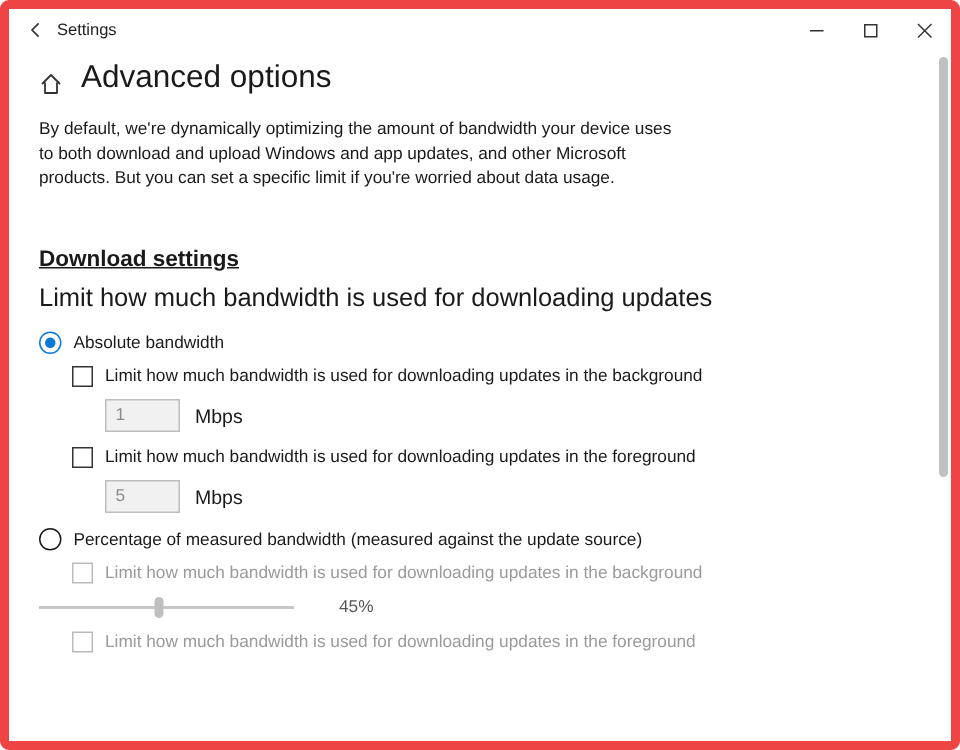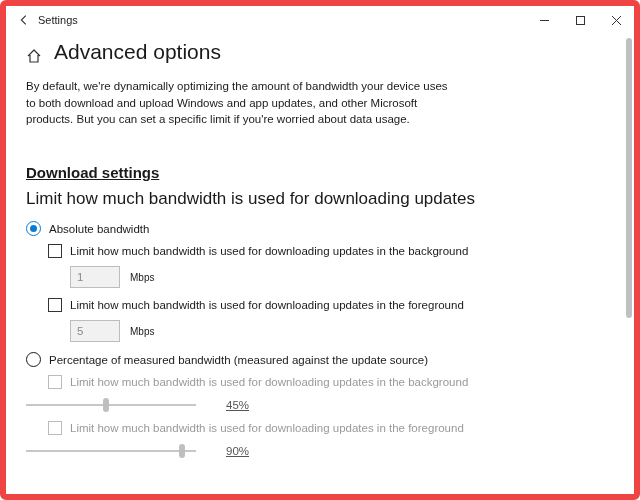--- a/index.html
+++ b/index.html
@@ -186,21 +186,21 @@
     height: 22px;
     border: 1px solid #bdbdbd;
     background: #f1f1f1;
     color: #8a8a8a;
     font-size: 11.5px;
     padding: 0 6px;
     box-sizing: border-box;
     margin-right: 10px;
     pointer-events: none;
   }
-  .unit { font-size: 10px; }
+  .unit { font-size: 13px; }
 
   
   .slider-row {
     display: flex;
     align-items: center;
     margin: 4px 0 8px 0;
   }
   .slider {
     position: relative;
     width: 170px;
@@ -216,21 +216,21 @@
     background: #c7c7c7;
   }
   .slider .thumb {
     position: absolute;
     top: 1px;
     width: 6px;
     height: 14px;
     background: #bfbfbf;
     border-radius: 3px;
   }
-  .pct-label { font-size: 11.5px; color: #555; width: 40px; text-decoration: underline; }
+  .pct-label { font-size: 11.5px; color: #555; width: 40px; }
 </style>
 </head>
 <body>
 
 <div class="window">
 
   <div class="titlebar">
     <div class="back">
       <svg viewBox="0 0 16 16" width="14" height="14">
           <path d="M10 3 L5 8 L10 13" stroke="#333" stroke-width="1.3" fill="none"></path>
@@ -311,27 +311,20 @@
           <div class="track"></div>
           <div class="thumb" style="left:45%"></div>
         </div>
         <span class="pct-label">45%</span>
       </div>
 
       <div class="check-row indent1 disabled">
         <span class="checkbox"></span>
         <span>Limit how much bandwidth is used for downloading updates in the foreground</span>
       </div>
-      <div class="slider-row indent2 disabled">
-        <div class="slider">
-          <div class="track"></div>
-          <div class="thumb" style="left:90%"></div>
-        </div>
-        <span class="pct-label">90%</span>
-      </div>
 
 
     </div>
 
     <div class="scrollbar-track">
       <div class="scrollbar-thumb"></div>
     </div>
   </div>
 
 </div>

